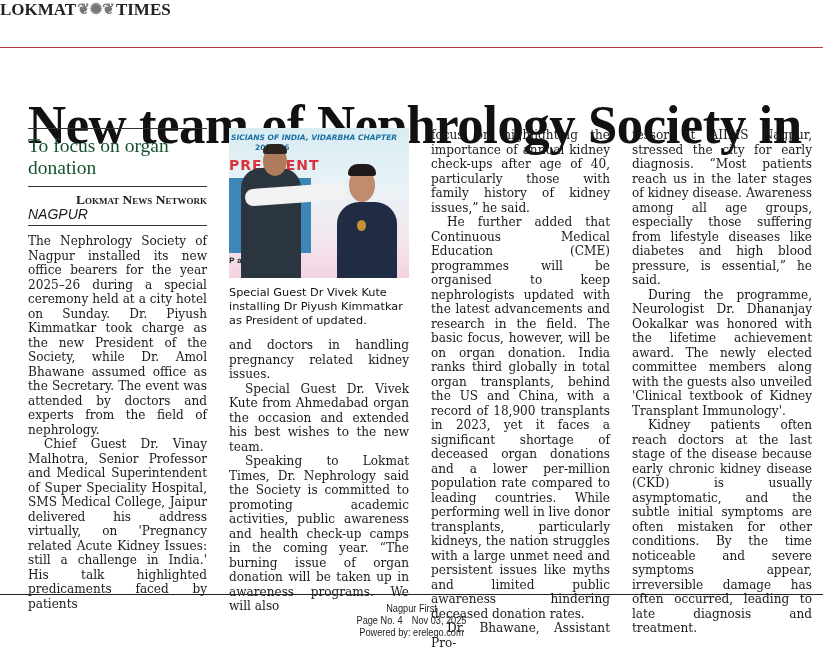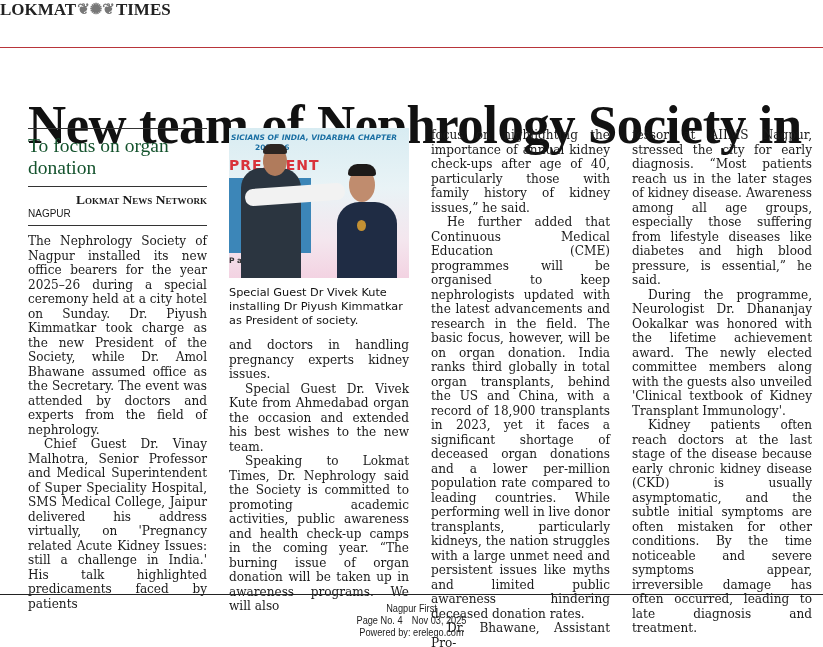--- a/index.html
+++ b/index.html
@@ -15,21 +15,21 @@
   .col p { margin: 0; }
   .col p.indent { text-indent: 16px; }
   .col1 { left: 28px; width: 179px; }
   .col2 { left: 229px; width: 180px; }
   .col3 { left: 431px; width: 179px; }
   .col4 { left: 632px; width: 180px; }
 
   .rule { border-top: 1.5px solid #333; }
   .subhead { font-family: "Liberation Serif", serif; font-size: 19.5px; line-height: 22px; color: #14532d; padding: 6px 0 7px 0; text-align: left; }
   .byline { padding-top: 6px; font-family: "Liberation Serif", serif; font-weight: bold; font-variant: small-caps; font-size: 13.5px; line-height: 14px; text-align: right; }
-  .dateline { font-family: "Liberation Sans", sans-serif; font-size: 10px; line-height: 14px; padding-bottom: 4px; text-align: left; }
+  .dateline { font-family: "Liberation Sans", sans-serif; font-size: 14px; line-height: 14px; padding-bottom: 4px; text-align: left; font-style: italic; }
   .body-start { padding-top: 8px; }
 
   .photo { width: 180px; height: 150px; position: relative; overflow: hidden; background: linear-gradient(180deg, #d8ecf2 0%, #e9f3f6 40%, #f4e6ee 75%, #f3d3e2 100%); }
   .photo .banner1 { position: absolute; top: 3px; left: 2px; width: 180px; font-family: "DejaVu Sans", sans-serif; font-weight: bold; font-size: 7.5px; color: #1a6fa3; white-space: nowrap; font-style: italic; }
   .photo .banner2 { position: absolute; top: 13px; left: 26px; font-family: "DejaVu Sans", sans-serif; font-weight: bold; font-size: 7.5px; color: #1a6fa3; }
   .photo .pres { position: absolute; top: 30px; left: 0; font-family: "DejaVu Sans", sans-serif; font-weight: bold; font-size: 14px; color: #d9333b; letter-spacing: 1px; }
   .photo .screen { position: absolute; top: 50px; left: 0; width: 82px; height: 75px; background: #3c86b8; }
   .photo .namecard { position: absolute; top: 126px; left: 0; font-family: "DejaVu Sans", sans-serif; font-weight: bold; font-size: 7.5px; color: #333; }
   .photo .man1 { position: absolute; left: 12px; top: 40px; width: 60px; height: 115px; background: #2b3540; border-radius: 20px 20px 0 0; }
   .photo .man1-head { position: absolute; left: 34px; top: 18px; width: 24px; height: 30px; background: #b07b5c; border-radius: 50%; }
@@ -78,22 +78,22 @@
     <div class="namecard">P           atkar</div>
     <div class="man1"></div>
     <div class="man1-head"></div>
     <div class="man1-hair"></div>
     <div class="man2"></div>
     <div class="man2-head"></div>
     <div class="man2-hair"></div>
     <div class="arm"></div>
     <div class="medal"></div>
   </div>
-  <div class="caption">Special Guest Dr Vivek Kute installing Dr Piyush Kimmatkar as President of society.</div>
-  <p>and doctors in handling pregnancy experts kidney issues.</p>
+  <div class="caption">Special Guest Dr Vivek Kute installing Dr Piyush Kimmatkar as President of updated.</div>
+  <p>and doctors in handling pregnancy related kidney issues.</p>
   <p class="indent">Special Guest Dr. Vivek Kute from Ahmedabad organ the occasion and extended his best wishes to the new team.</p>
   <p class="indent">Speaking to Lokmat Times, Dr. Nephrology said the Society is committed to promoting academic activities, public awareness and health check-up camps in the coming year. “The burning issue of organ donation will be taken up in awareness programs. We will also</p>
 </div>
 
 <div class="col col3">
   <p>focus on highlighting the importance of annual kidney check-ups after age of 40, particularly those with family history of kidney issues,” he said.</p>
   <p class="indent">He further added that Continuous Medical Education (CME) programmes will be organised to keep nephrologists updated with the latest advancements and research in the field. The basic focus, however, will be on organ donation. India ranks third globally in total organ transplants, behind the US and China, with a record of 18,900 transplants in 2023, yet it faces a significant shortage of deceased organ donations and a lower per-million population rate compared to leading countries. While performing well in live donor transplants, particularly kidneys, the nation struggles with a large unmet need and persistent issues like myths and limited public awareness hindering deceased donation rates.</p>
   <p class="indent">Dr. Bhawane, Assistant Pro-</p>
 </div>
 

